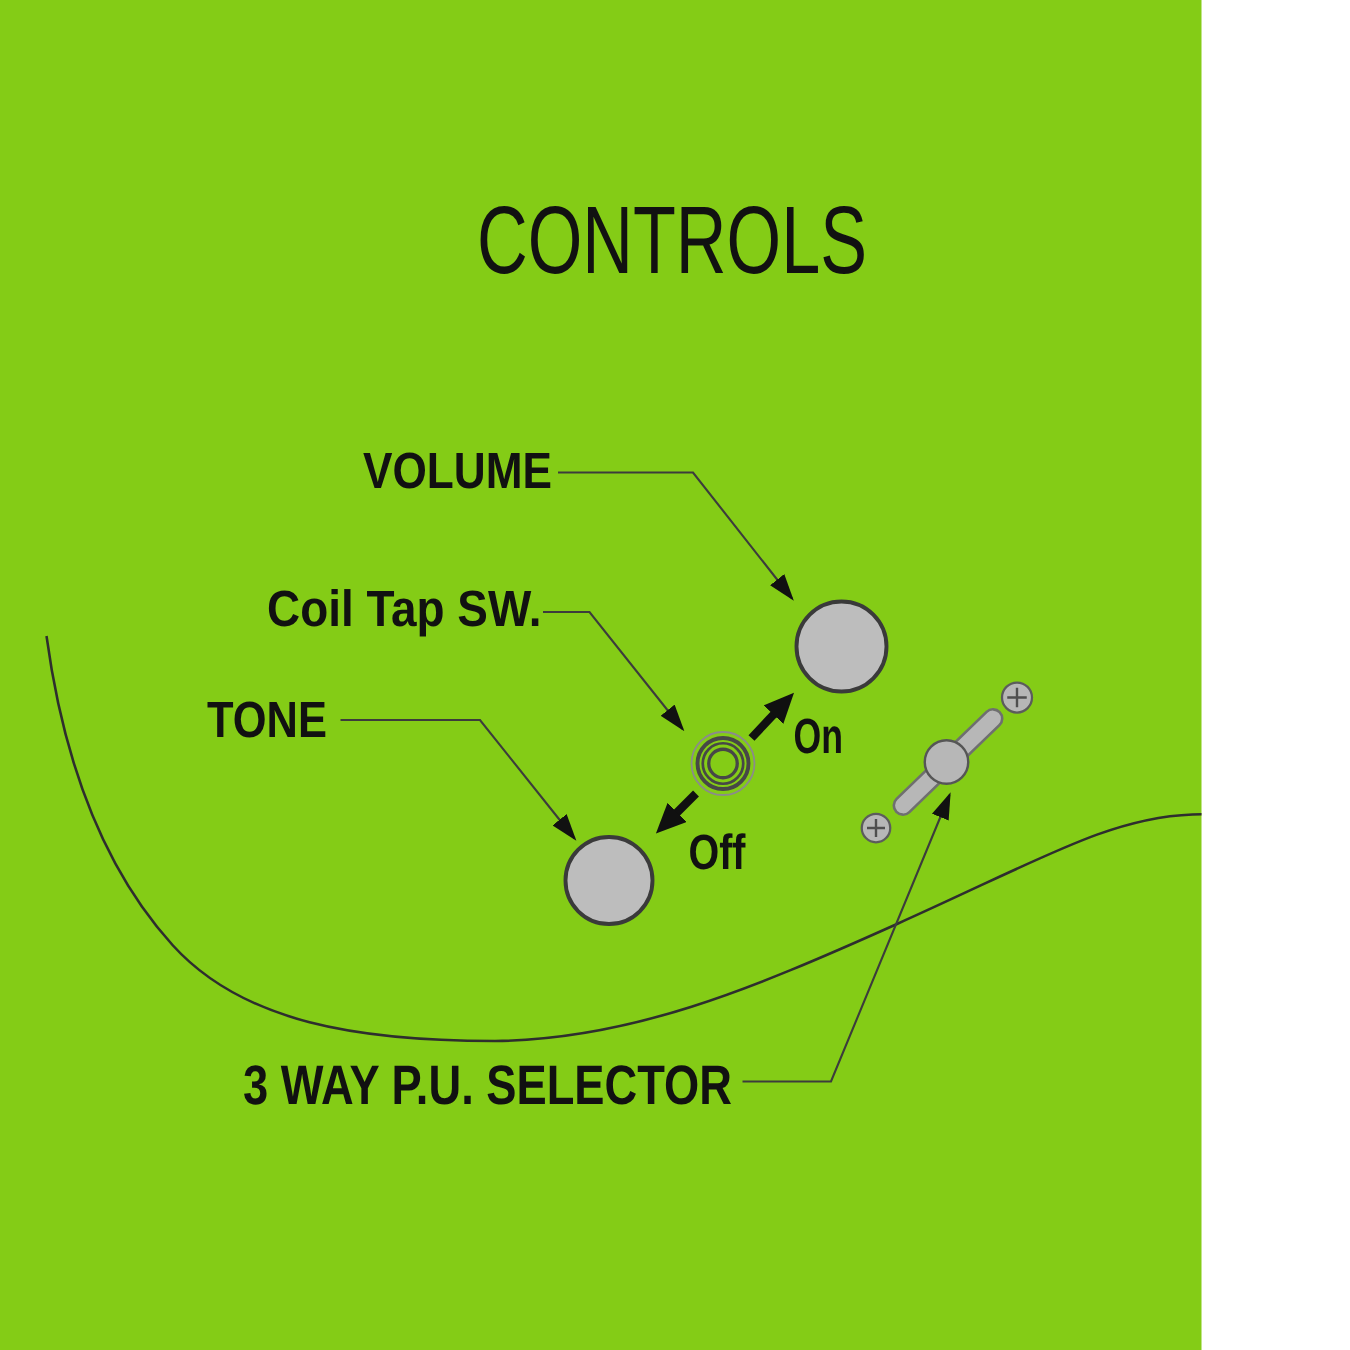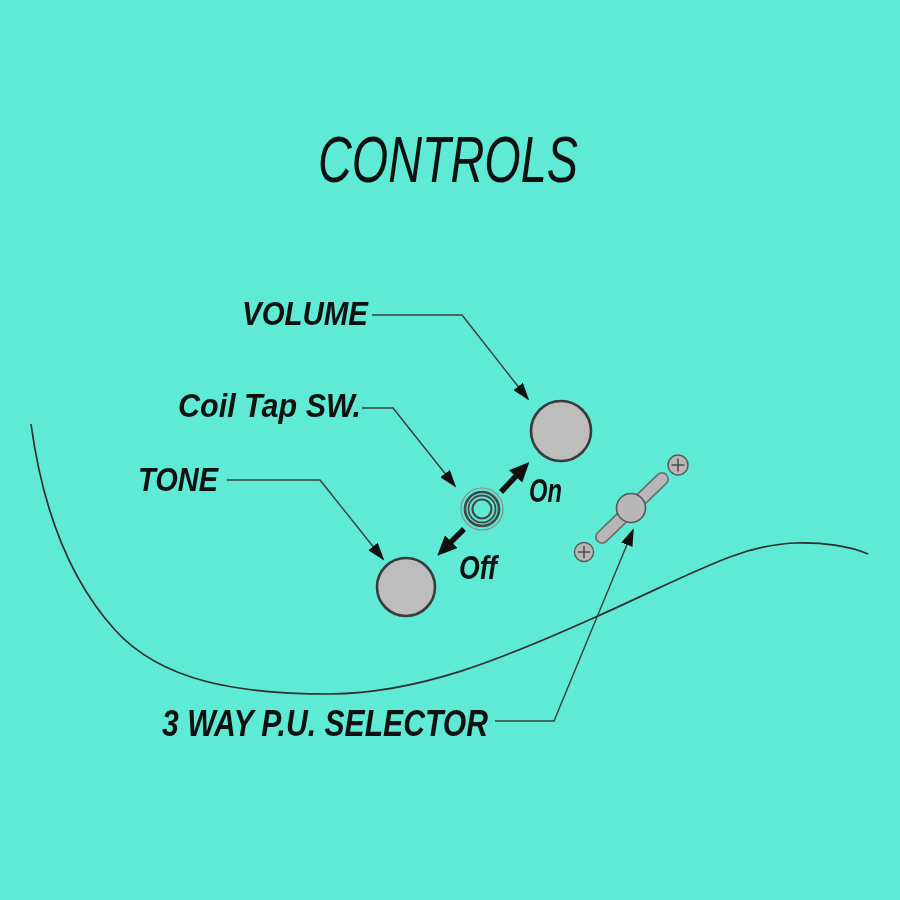--- a/index.html
+++ b/index.html
@@ -1,22 +1,21 @@
 <!DOCTYPE html>
 <html><head>
 <meta charset="utf-8">
 <style>
   html,body { margin:0; padding:0; background:#ffffff; }
   .stage {
     position:relative;
-    width:900px; height:900px;
-    background:#5eead4;
+    width:801px; height:900px;
+    background:#84cc16;
     font-family:"Liberation Sans", sans-serif;
     overflow:hidden;
-    font-style:italic;
   }
   svg { display:block; }
   text {
     font-family:"Liberation Sans", sans-serif;
     fill:#111111;
   }
   .ttl { font-weight:400; }
   .lbl { font-weight:700; }
   .leader   { fill:none; stroke:#3c3c3c; stroke-width:1.4; }
   .thick    { fill:none; stroke:#101010; stroke-width:5.5; }

